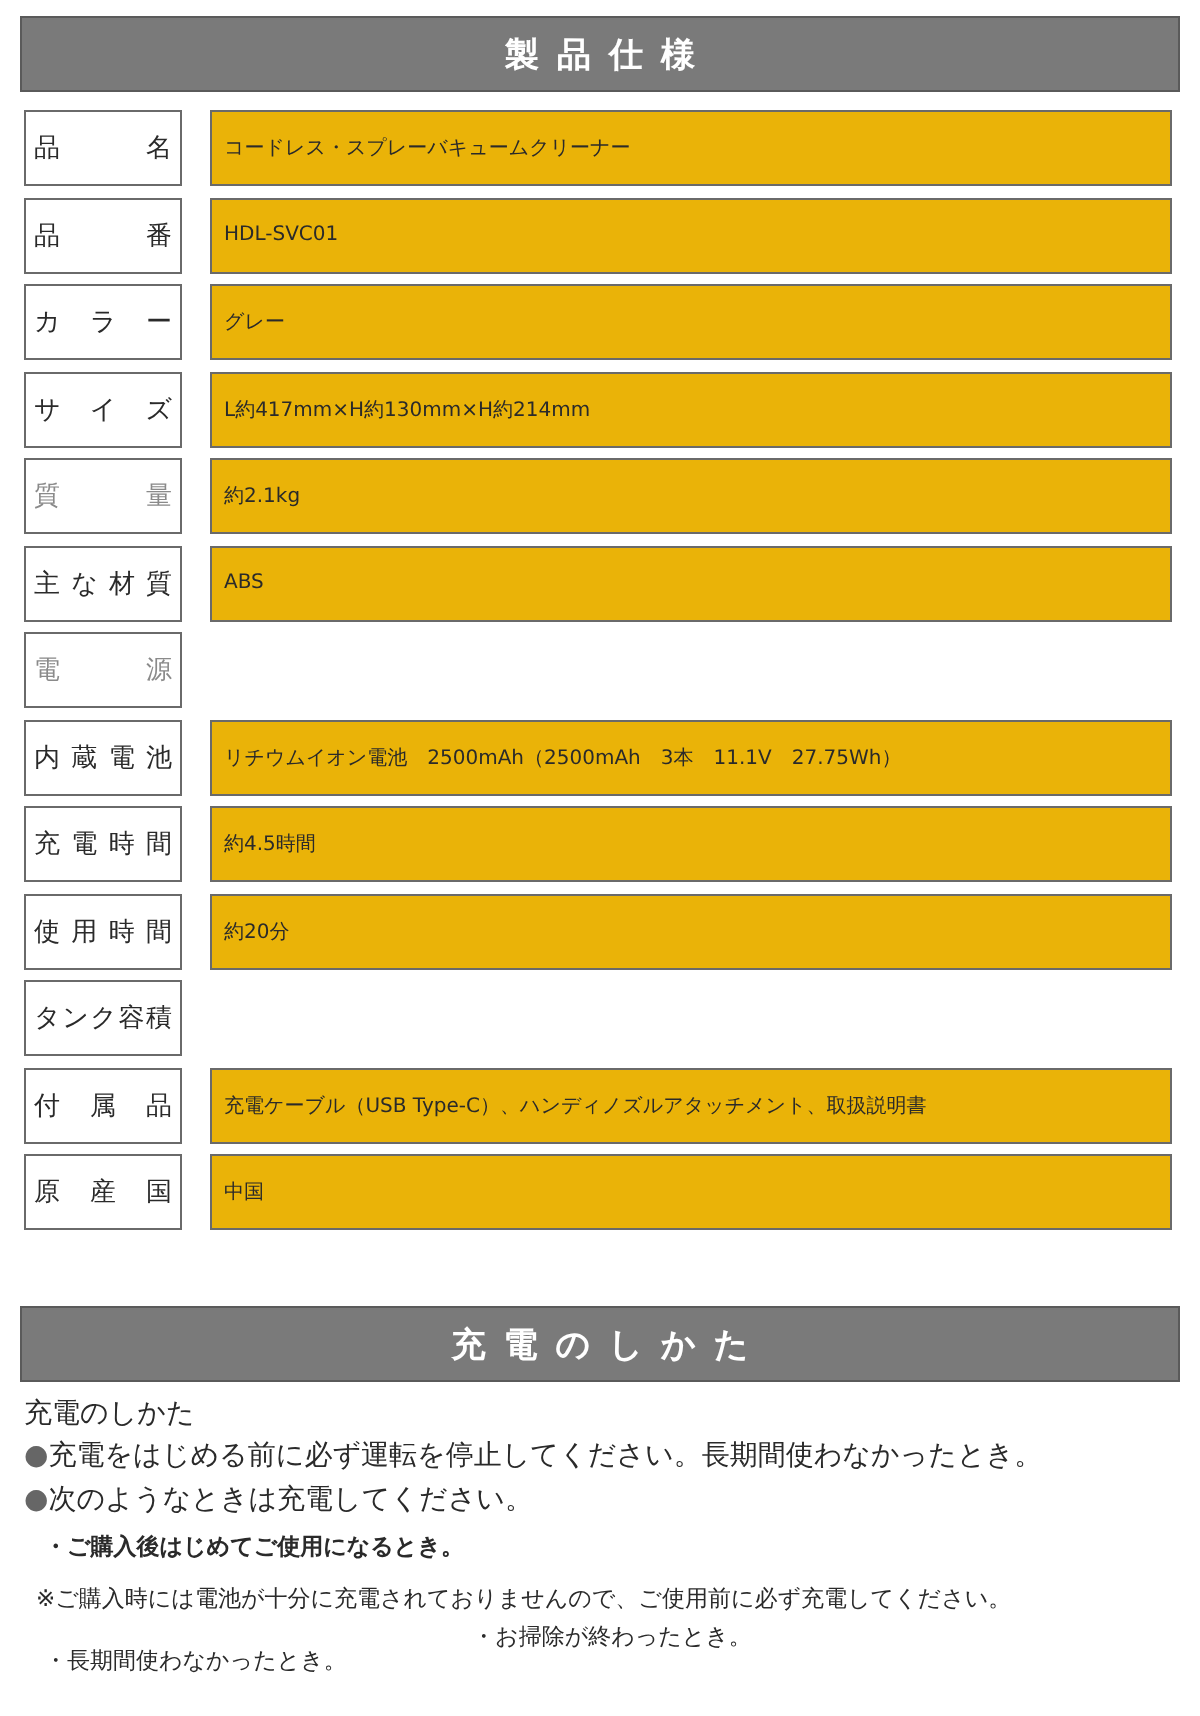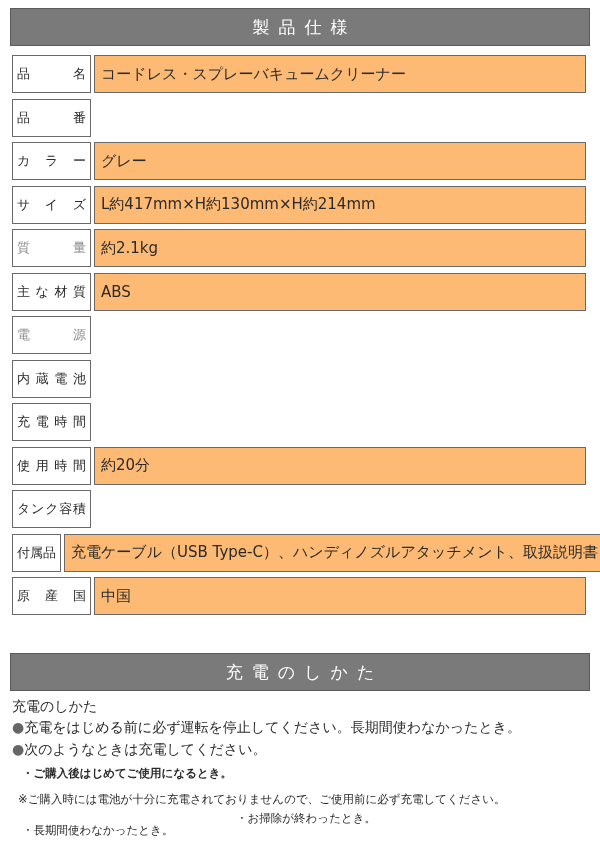--- a/index.html
+++ b/index.html
@@ -6,47 +6,47 @@
   html, body { width: 600px; height: 858px; background: #ffffff; overflow: hidden; }
   body { position: relative; font-family: "DejaVu Sans", "Liberation Sans", sans-serif; color: #2a2a2a; }
 
   .section-bar {
     position: absolute; left: 10px; width: 580px; height: 38px;
     background: #7a7a7a;
     border: 1px solid #5a5a5a;
     display: flex; align-items: center; justify-content: center;
   }
   .section-bar span {
-    color: #ffffff; font-size: 17px; font-weight: normal; letter-spacing: 9px;
+    color: #ffffff; font-size: 17px; font-weight: bold; letter-spacing: 9px;
     padding-left: 9px;
   }
   #bar-spec { top: 8px; }
   #bar-charge { top: 653px; }
 
   .spec-row {
     position: absolute; left: 12px; width: 574px; height: 38px;
     display: flex;
   }
   .spec-label {
     width: 79px; height: 100%;
     border: 1px solid #6a6a6a;
     display: flex; align-items: center;
     padding: 0 4px;
     font-size: 13px; color: #2a2a2a;
     background: #fff;
   }
   .spec-label .lbl { width: 100%; display: flex; justify-content: space-between; }
   .spec-label.light { color: #8a8a8a; }
   .spec-value {
-    margin-left: 3px; flex: 1; height: 100%;
+    margin-left: 14px; flex: 1; height: 100%;
     border: 1px solid #6a6a6a;
     display: flex; align-items: center;
     padding: 0 6px;
-    font-size: 15px; color: #2a2a2a;
-    background: #fdba74;
+    font-size: 10px; color: #2a2a2a;
+    background: #eab308;
     white-space: pre;
   }
 
   .charge-text { position: absolute; left: 12px; right: 10px; font-size: 14px; color: #2a2a2a; }
   .charge-title { top: 698px; }
   .charge-b1 { top: 719px; }
   .charge-b2 { top: 741px; }
   .charge-sub { font-size: 11.5px; left: 22px; }
   .charge-s1 { top: 766px; font-weight: bold; }
   .charge-s2 { top: 823px; }
@@ -71,20 +71,21 @@
       </div>
       <div class="spec-value">コードレス・スプレーバキュームクリーナー</div>
     </div>
     <div class="spec-row" style="top: 98.5px;">
       <div class="spec-label">
         <span class="lbl">
           <span>品</span>
           <span>番</span>
         </span>
       </div>
+      <div class="spec-value">HDL-SVC01</div>
     </div>
     <div class="spec-row" style="top: 142px;">
       <div class="spec-label">
         <span class="lbl">
           <span>カ</span>
           <span>ラ</span>
           <span>ー</span>
         </span>
       </div>
       <div class="spec-value">グレー</div>
@@ -129,30 +130,32 @@
     </div>
     <div class="spec-row" style="top: 359.5px;">
       <div class="spec-label">
         <span class="lbl">
           <span>内</span>
           <span>蔵</span>
           <span>電</span>
           <span>池</span>
         </span>
       </div>
+      <div class="spec-value">リチウムイオン電池　2500mAh（2500mAh　3本　11.1V　27.75Wh）</div>
     </div>
     <div class="spec-row" style="top: 403px;">
       <div class="spec-label">
         <span class="lbl">
           <span>充</span>
           <span>電</span>
           <span>時</span>
           <span>間</span>
         </span>
       </div>
+      <div class="spec-value">約4.5時間</div>
     </div>
     <div class="spec-row" style="top: 446.5px;">
       <div class="spec-label">
         <span class="lbl">
           <span>使</span>
           <span>用</span>
           <span>時</span>
           <span>間</span>
         </span>
       </div>

